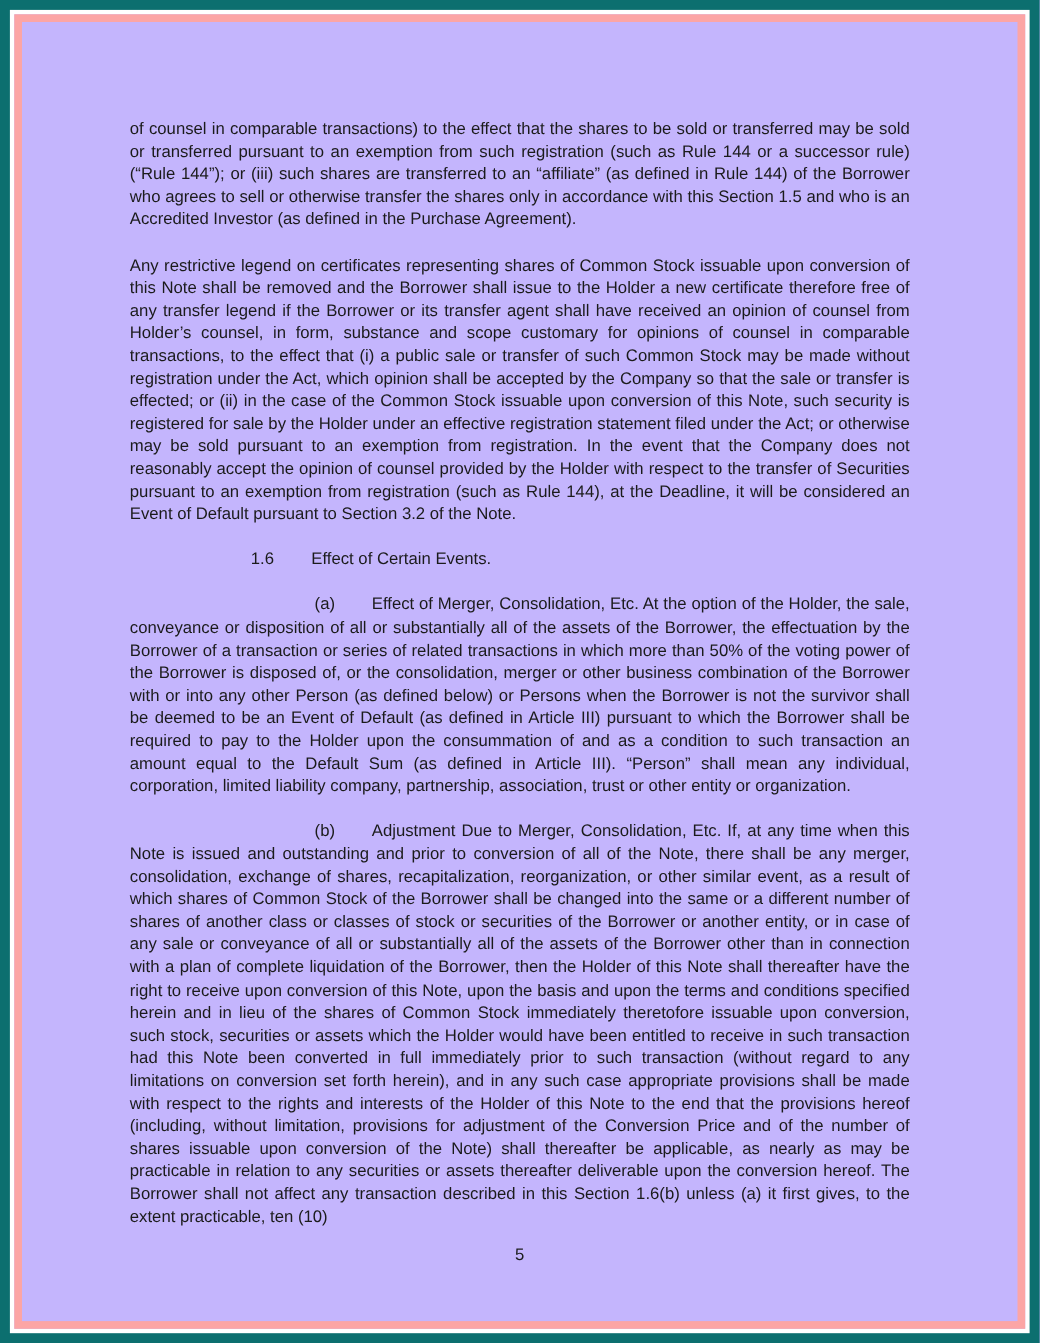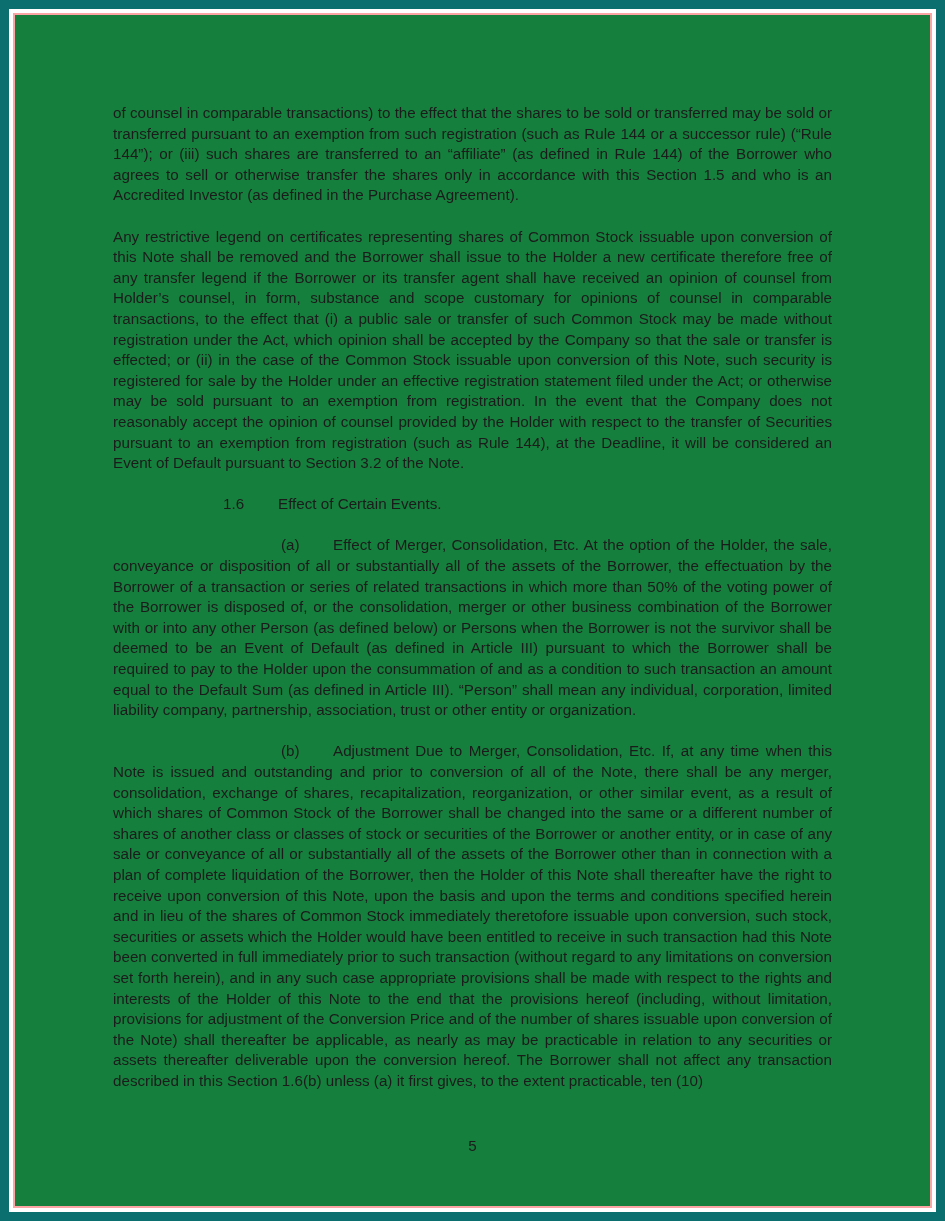--- a/index.html
+++ b/index.html
@@ -14,22 +14,22 @@
   }
   .frame-gap {
     width: 100%;
     height: 100%;
     background: #ffffff;
     padding: 4px;
   }
   .page {
     width: 100%;
     height: 100%;
-    background: #15803d;
-    border: 2px solid #fca5a5;
+    background: #c4b5fd;
+    border: 7px solid #fca5a5;
     position: relative;
     padding: 88px 98px 0 98px;
     color: #1b1b1b;
   }
 
   .para {
     font-size: 15.2px;
     line-height: 20.6px;
     text-align: justify;
     margin-bottom: 20.6px;

